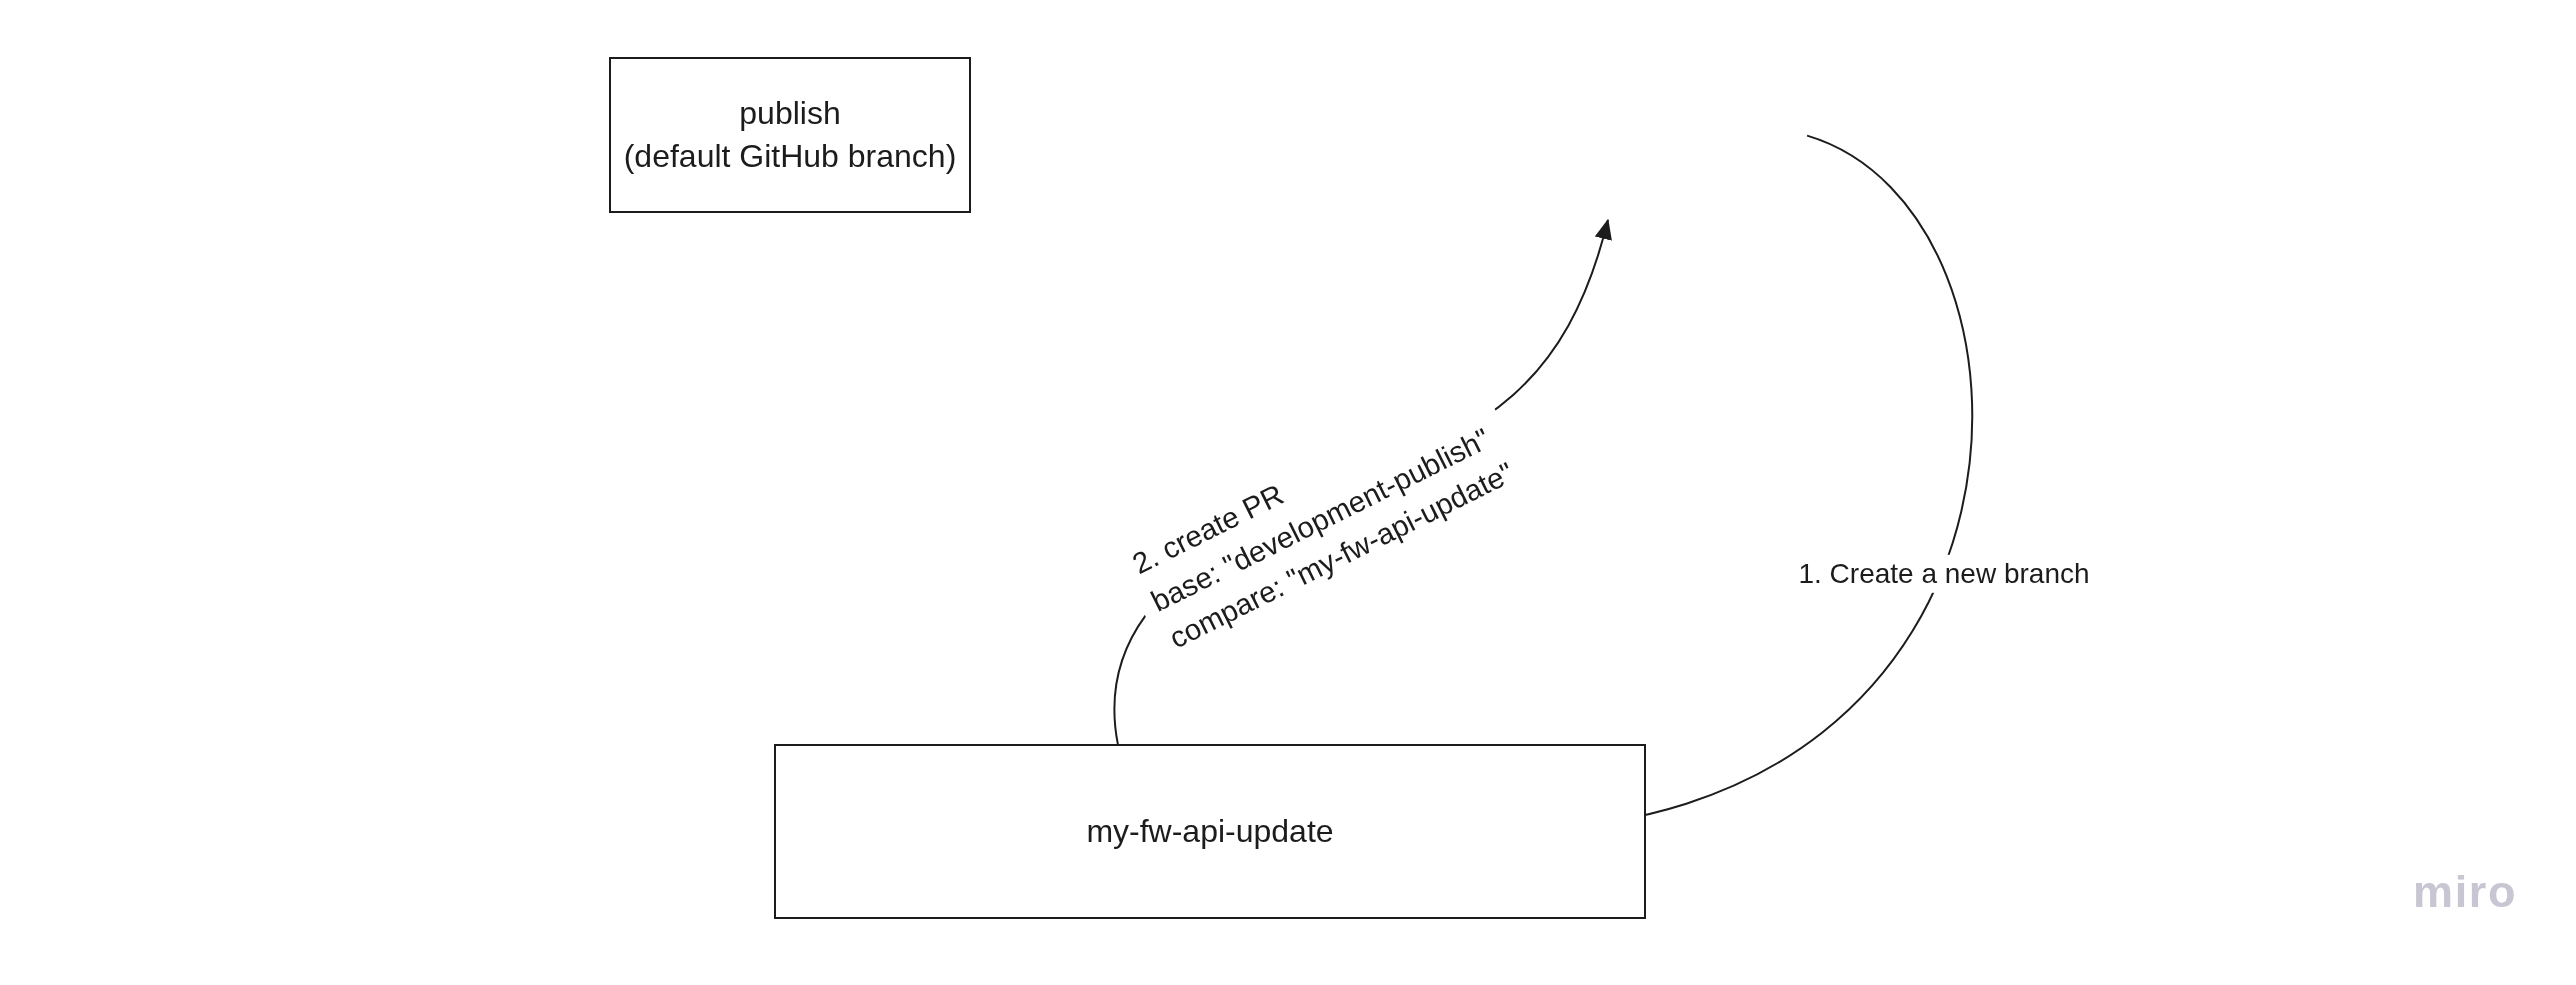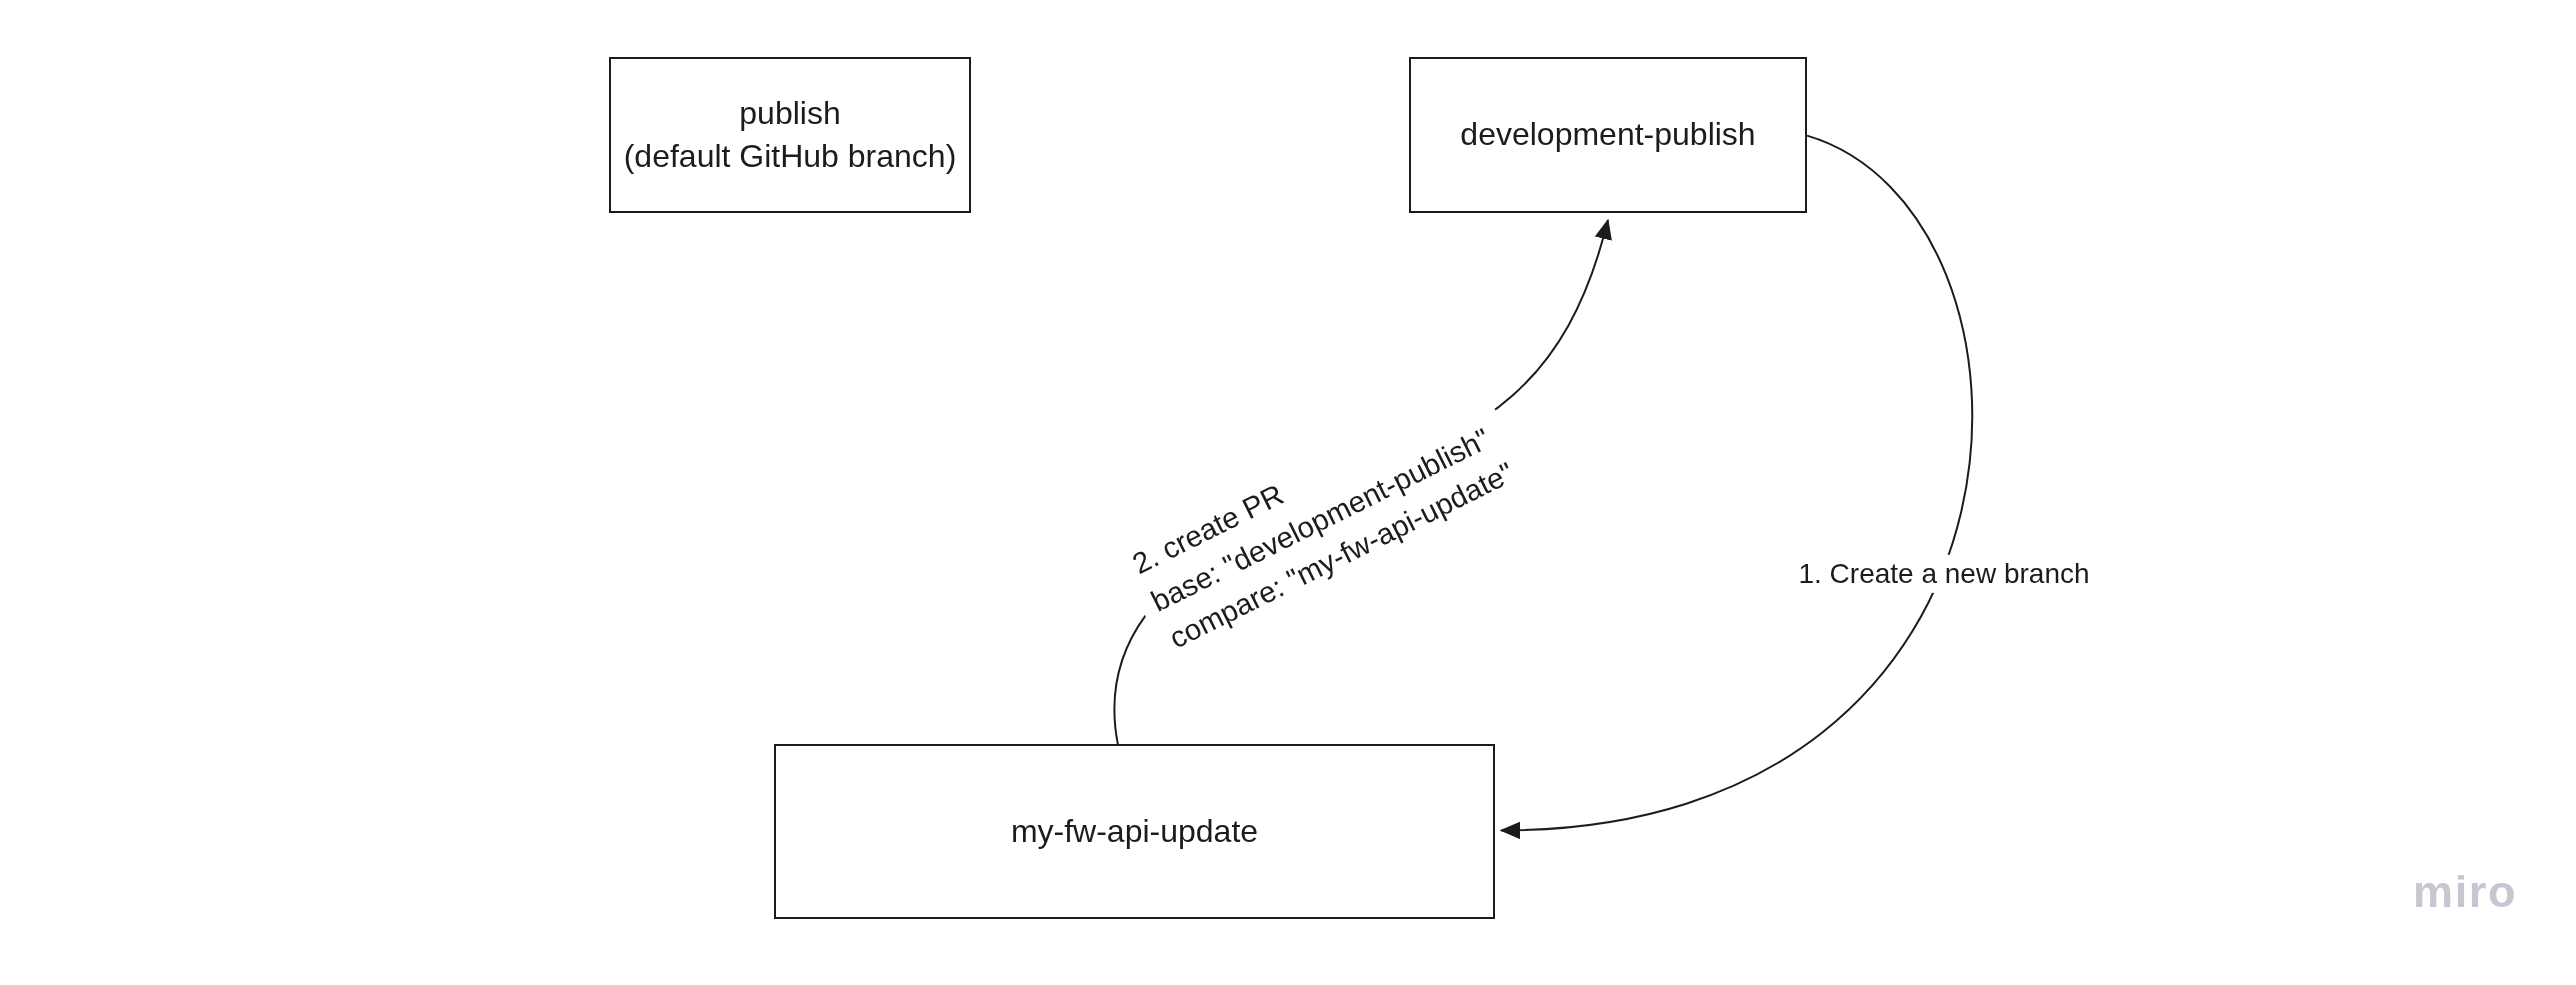--- a/index.html
+++ b/index.html
@@ -37,21 +37,21 @@
     align-items: center;
     justify-content: center;
     text-align: center;
     font-size: 32px;
     line-height: 1.35;
     color: #1c1c1c;
   }
   .node-text span { display: block; }
   #node-publish            { left: 609px;  top: 57px;  width: 362px; height: 156px; }
   #node-development-publish{ left: 1409px; top: 57px;  width: 398px; height: 156px; }
-  #node-my-fw-api-update   { left: 774px;  top: 744px; width: 721px; height: 175px; }
+  #node-my-fw-api-update   { left: 774px;  top: 744px; width: 872px; height: 175px; }
 
   .edge-label {
     position: absolute;
     z-index: 3;
     background: #ffffff;
     color: #1c1c1c;
     white-space: nowrap;
   }
   #label-create-branch {
     left: 1944px;
@@ -97,25 +97,20 @@
     <path class="wire" d="M 1403 934 C 1378 805, 1462 722, 1580 662 C 1800 550, 1952 545, 2018 276" marker-end="url(#arrowhead)"></path>
   </svg>
 
   <div class="node" id="node-publish">
     <div class="node-text">
       <span>publish</span>
       <span>(default GitHub branch)</span>
     </div>
   </div>
 
-  <div class="node" id="node-development-publish">
-    <div class="node-text">
-      <span>development-publish</span>
-    </div>
-  </div>
 
   <div class="node" id="node-my-fw-api-update">
     <div class="node-text">
       <span>my-fw-api-update</span>
     </div>
   </div>
 
   <div class="edge-label" id="label-create-branch">1. Create a new branch</div>
 
   <div class="edge-label" id="label-create-pr">

